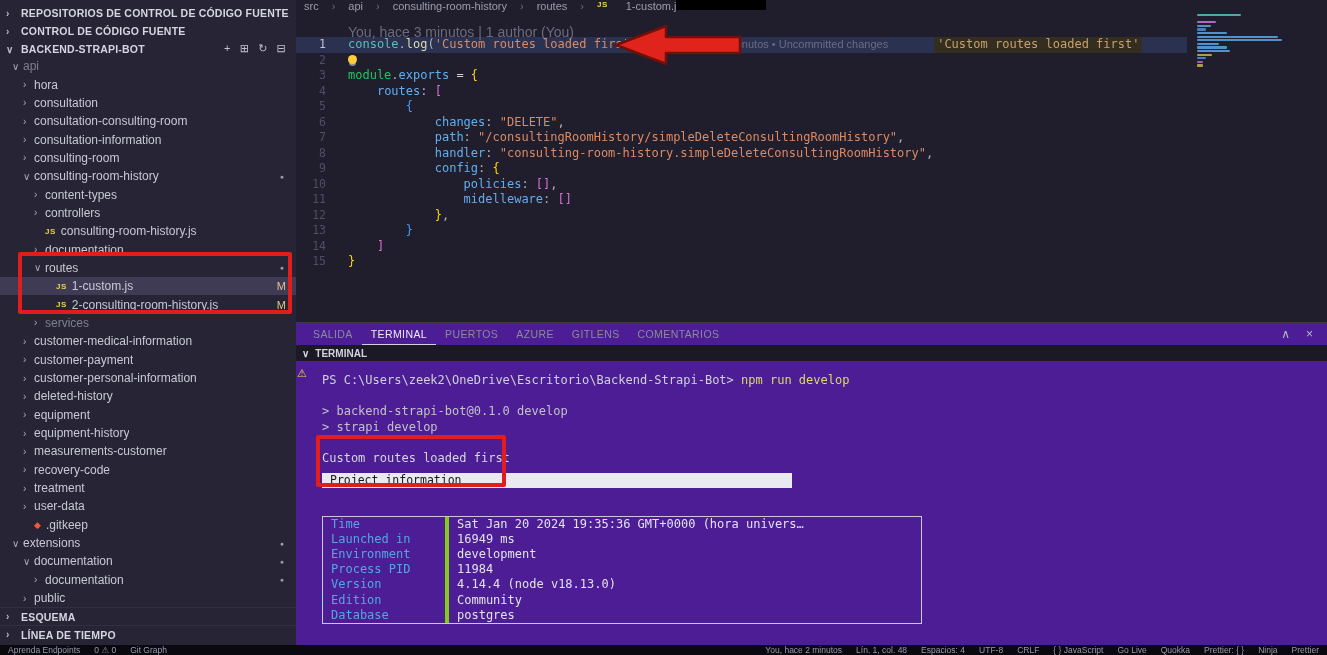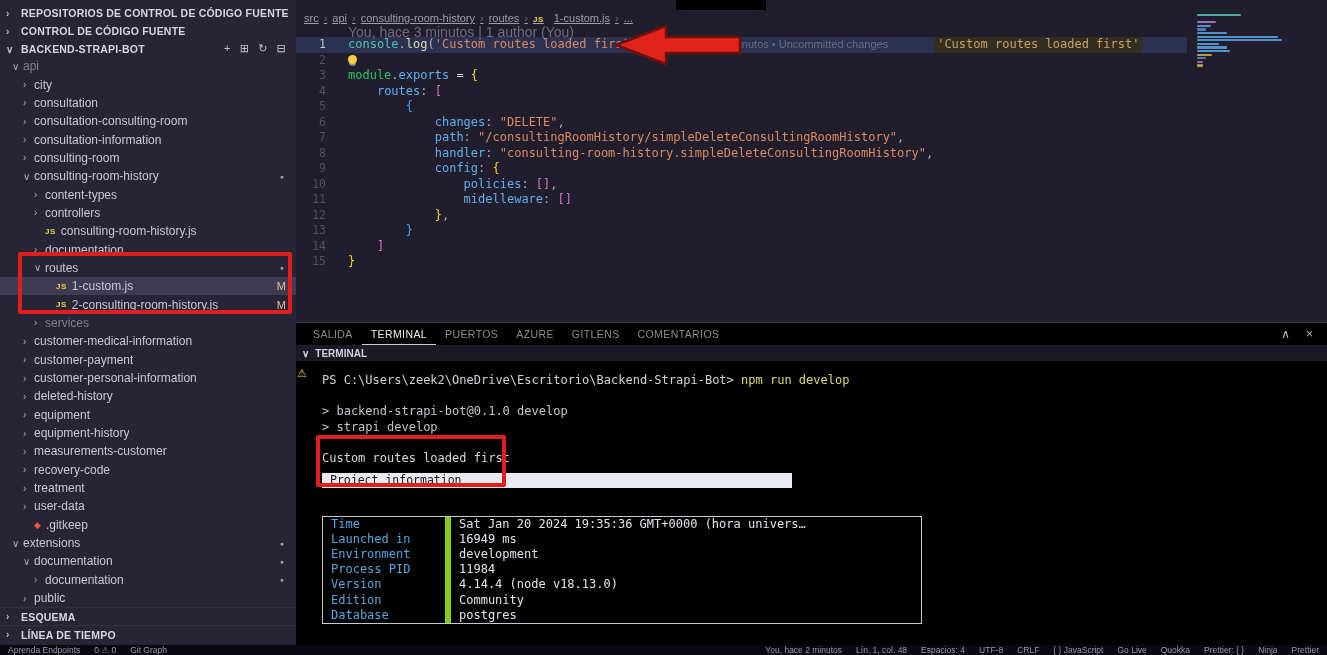--- a/index.html
+++ b/index.html
@@ -22,57 +22,57 @@
   .gitico { flex:none; font-size:9px; color:#ef5b38; margin-right:5px; }
   .tlbl { overflow:hidden; text-overflow:ellipsis; }
   .flex1 { flex:1; }
   .mbadge { color:#e2c08d; font-size:11px; margin-right:10px; }
   .dot { color:#9a9aac; font-size:7px; margin-right:12px; }
   #bottom-secs { position:absolute; left:0; top:607px; right:0; }
   #bottom-secs .sec { border-top:1px solid #32303f; }
 
   
   #editor { position:absolute; left:296px; top:0; width:1031px; height:322px; background:#201e2d; }
-  #breadcrumb { height:24px; display:flex; align-items:flex-end; gap:5px; padding-left:8px; font-size:11px; color:#9d9daf;text-decoration:underline; }
+  #breadcrumb { height:24px; display:flex; align-items:flex-start; gap:13px; padding-left:8px; font-size:11px; color:#9d9daf; }
   .bsep { color:#6e6e80; }
   .bitem { cursor:pointer; }
   #codelens { height:13px; padding-left:52px; font-size:14px; color:#6b6b7e; }
   #code { font-family:"DejaVu Sans Mono", monospace; font-size:12px; line-height:15.5px; }
   .cline { display:flex; height:15.5px; white-space:pre; align-items:center; }
   .lnum { width:30px; text-align:right; margin-right:22px; color:#504d66; flex:none; font-size:11.5px; }
   .csel { background:#2b3150; margin-right:140px; }
   .csel .lnum { color:#c2c2d2; }
   .t-obj{color:#56c2b6} .t-fn{color:#dcdcaa} .t-str{color:#dd8a60} .t-kw{color:#22c55e}
   .t-prop{color:#61afef} .t-p{color:#abb2bf} .t-op{color:#d4d4d4}
   .b1{color:#ffd700} .b2{color:#da70d6} .b3{color:#459df8}
   .blame { margin-left:18px; color:#6c6c80; font-size:11px; font-family:"Liberation Sans",sans-serif; }
   .ivalue { margin-left:46px; color:#c7a06b; background:#332e20; padding:0 3px; border-radius:2px; }
   .bulb { display:inline-block; width:9px; height:9px; border-radius:50%; background:#ffce3a; margin-right:4px; box-shadow:0 3px 0 -1px #8a8a8a; }
   #minimap { position:absolute; top:14px; right:40px; width:90px; }
   .mbar { height:2.3px; margin-bottom:1.3px; border-radius:1px; opacity:.85; }
 
   
-  #panel { position:absolute; left:296px; top:322px; width:1031px; height:323px; background:#000000; border-top:1px solid #3c3a4a; }
+  #panel { position:absolute; left:296px; top:322px; width:1031px; height:323px; background:#4c1d95; border-top:1px solid #3c3a4a; }
   #ptabs { display:flex; align-items:stretch; height:22px; padding-left:8px; }
   .ptab { padding:0 9px; display:flex; align-items:center; font-size:10.5px; letter-spacing:.4px; color:#8b8b9c; cursor:pointer; }
   .ptab.active { color:#ececf4; box-shadow:inset 0 -1px 0 #cfcfe0; }
   #panel-icons { position:absolute; right:14px; top:4px; display:flex; gap:16px; color:#b8b8c8; font-size:12px; }
   #term-subheader { height:16px; display:flex; align-items:center; gap:6px; padding-left:6px; font-size:10px; font-weight:bold; color:#d2d2de; background:#1b1926; }
   #term-warn { position:absolute; left:1px; top:44px; color:#e8d44c; font-size:11px; }
   #termlines { padding:12px 0 0 26px; font-family:"DejaVu Sans Mono",monospace; font-size:12px; line-height:15.6px; color:#d6d6dc; }
   .tline { white-space:pre; min-height:15.6px; }
   .tdim2 { color:#c2c2c9; }
   .tprompt { color:#cfd2d6; }
   .tcmd { color:#dadb6b; }
   #projbar { margin:6px 0 0 26px; width:470px; height:15px; background:#e9e9f2; color:#15151f;
              font-family:"DejaVu Sans Mono",monospace; font-size:11.5px; padding-left:8px; line-height:15px; }
   #ptable { margin:28px 0 0 26px; width:600px; border:1px solid #c9c9d6; }
   .prow { display:flex; height:15.2px; font-family:"DejaVu Sans Mono",monospace; font-size:12px; line-height:15.2px; }
   .pkey { width:122px; padding-left:8px; color:#53a7e0; flex:none; }
-  .pval { border-left:6px solid #84cc16; padding-left:8px; color:#e2e2ea; flex:1; white-space:nowrap; overflow:hidden; }
+  .pval { border-left:4px solid #84cc16; padding-left:8px; color:#e2e2ea; flex:1; white-space:nowrap; overflow:hidden; }
 
   
   #statusbar { position:absolute; left:0; top:645px; width:1327px; height:10px; background:#09090f;
                display:flex; justify-content:space-between; padding:0 8px; overflow:hidden;
                font-size:8.5px; color:#9a9ab0; }
   #sb-left,#sb-right { display:flex; gap:14px; white-space:nowrap; }
   .sbitem { cursor:pointer; }
 
   
   .annot-box { position:absolute; border:4px solid #e11d1d; border-radius:2px; z-index:40; pointer-events:none; }
@@ -105,21 +105,21 @@
   </div>
 
   <div id="tree">
       <div class="trow dim" style="padding-left: 12px;">
         <span class="chev">∨</span>
         <span class="tlbl">api</span>
         <span class="flex1"></span>
       </div>
       <div class="trow" style="padding-left: 23px;">
         <span class="chev">›</span>
-        <span class="tlbl">city</span>
+        <span class="tlbl">hora</span>
         <span class="flex1"></span>
       </div>
       <div class="trow" style="padding-left: 23px;">
         <span class="chev">›</span>
         <span class="tlbl">consultation</span>
         <span class="flex1"></span>
       </div>
       <div class="trow" style="padding-left: 23px;">
         <span class="chev">›</span>
         <span class="tlbl">consultation-consulting-room</span>

